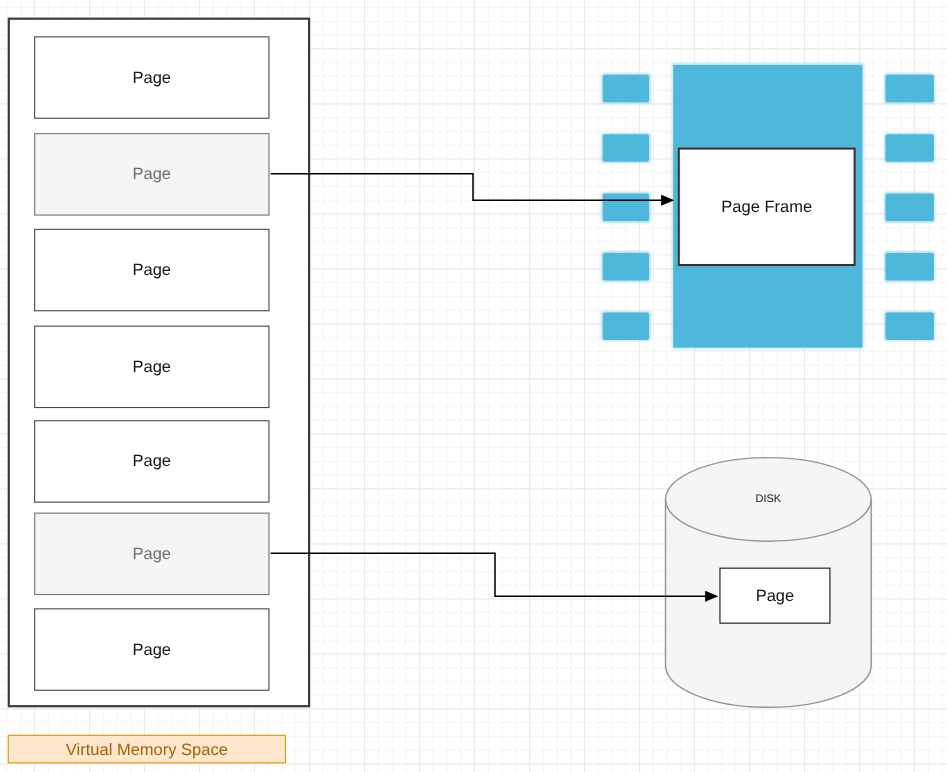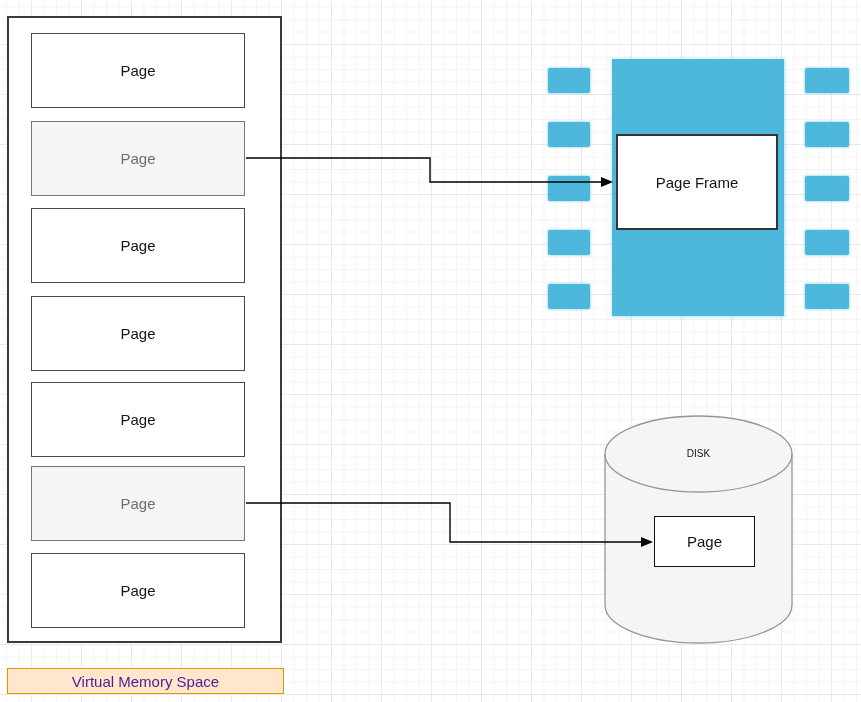--- a/index.html
+++ b/index.html
@@ -20,39 +20,39 @@
   #vm-container{left:7px;top:16px;width:275px;height:627px;background:#fff;border:2px solid #3b3b3b;}
   .page-box{
     position:absolute;left:31px;width:214px;height:75px;box-sizing:border-box;
     background:#ffffff;border:1.5px solid #474747;
     display:flex;align-items:center;justify-content:center;
     font-size:15px;color:#141414;
   }
   .page-box.gray{background:#f5f5f5;border-color:#757575;color:#6e6e6e;}
   
   #vm-label{
-    left:7px;top:668px;width:277px;height:26px;
+    left:7px;top:668px;width:253px;height:26px;
     background:#ffe6cc;border:1.5px solid #d79b00;
     display:flex;align-items:center;justify-content:center;
-    font-size:15px;color:#4c1d95;
+    font-size:15px;color:#a16207;
   }
   
   #chip-body{
     left:612px;top:59px;width:172px;height:257px;background:#4db8dc;
     box-shadow:0 0 3px 1.5px rgba(133,209,232,.55);
   }
   .pin{
     position:absolute;box-sizing:border-box;background:#4db8dc;border-radius:2px;
     box-shadow:0 0 2px 1px rgba(133,209,232,.6);
   }
   .pin.l{left:548px;width:42px;height:25px;}
   .pin.r{left:805px;width:44px;height:25px;}
   .t1{top:68px;} .t2{top:122px;} .t3{top:176px;} .t4{top:230px;} .t5{top:284px;}
   #page-frame{
-    left:616px;top:134px;width:162px;height:96px;
+    left:616px;top:134px;width:162px;height:108px;
     background:#ffffff;border:2px solid #333333;
     display:flex;align-items:center;justify-content:center;
     font-size:15px;color:#141414;
   }
   
   #disk-title{
     left:605px;top:442px;width:187px;height:22px;
     display:flex;align-items:center;justify-content:center;
     font-size:10px;color:#141414;
   }

